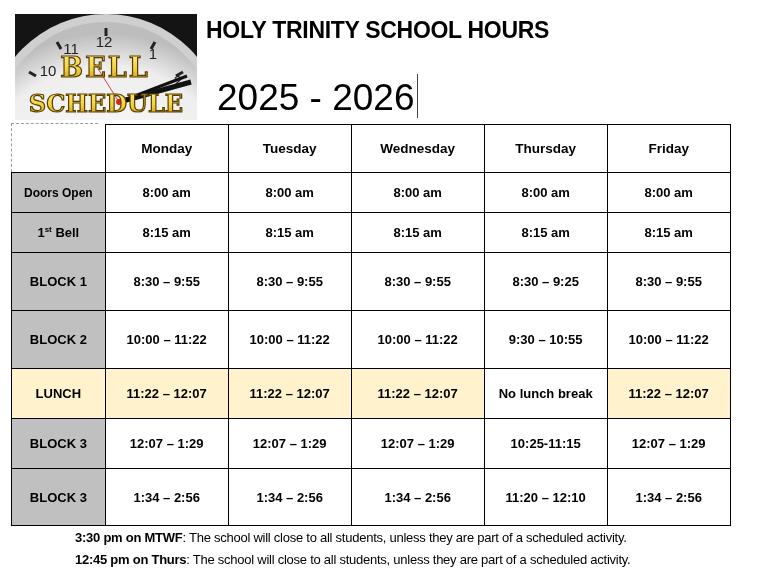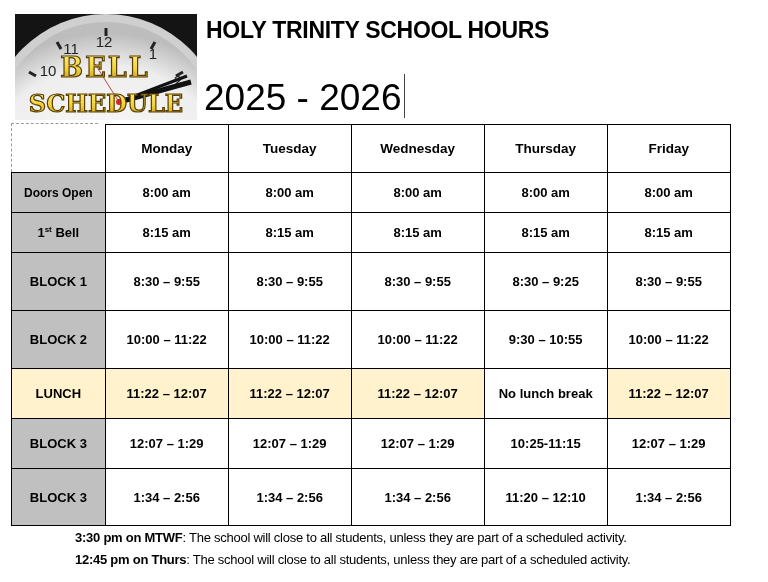--- a/index.html
+++ b/index.html
@@ -2,21 +2,21 @@
 <html><head>
   <meta charset="utf-8">
   <style>
     html, body { margin: 0; padding: 0; background: #ffffff; }
     body { width: 768px; height: 582px; position: relative; overflow: hidden; font-family: "Liberation Sans", sans-serif; color: #000; }
 
     .logo { position: absolute; left: 15px; top: 14px; width: 182px; height: 106px; overflow: hidden; background: #151515; }
     .logo svg { display: block; }
 
     .title { position: absolute; left: 206px; top: 17px; font-family: "Liberation Sans", sans-serif; font-weight: bold; font-size: 23px; letter-spacing: -0.3px; white-space: nowrap; }
-    .subtitle { position: absolute; left: 204px; top: 74px; font-family: "Liberation Sans", sans-serif; font-size: 37px; white-space: nowrap; }
+    .subtitle { position: absolute; left: 217px; top: 74px; font-family: "Liberation Sans", sans-serif; font-size: 37px; white-space: nowrap; }
     .cursor { display: inline-block; width: 1px; height: 44px; background: #444; vertical-align: -8px; margin-left: 2px; }
 
     .corner-dash-top { position: absolute; left: 11px; top: 123px; width: 87px; border-top: 1px dashed #9a9a9a; }
     .corner-dash-left { position: absolute; left: 11px; top: 123px; height: 49px; border-left: 1px dashed #9a9a9a; }
     .grid { position: absolute; left: 11px; top: 124px; border-collapse: collapse; table-layout: fixed; font-family: "Liberation Sans", sans-serif; }
     .grid td, .grid th { border: 1px solid #000; text-align: center; vertical-align: middle; font-weight: bold; font-size: 13px; padding: 12px; overflow: hidden; white-space: nowrap; }
     .grid th.corner { border-top: none; border-left: none; }
     .grid th.day { font-size: 13.5px; }
     .grid td.label { background: #c0c0c0; }
     .grid td.label.small { font-size: 12px; }

